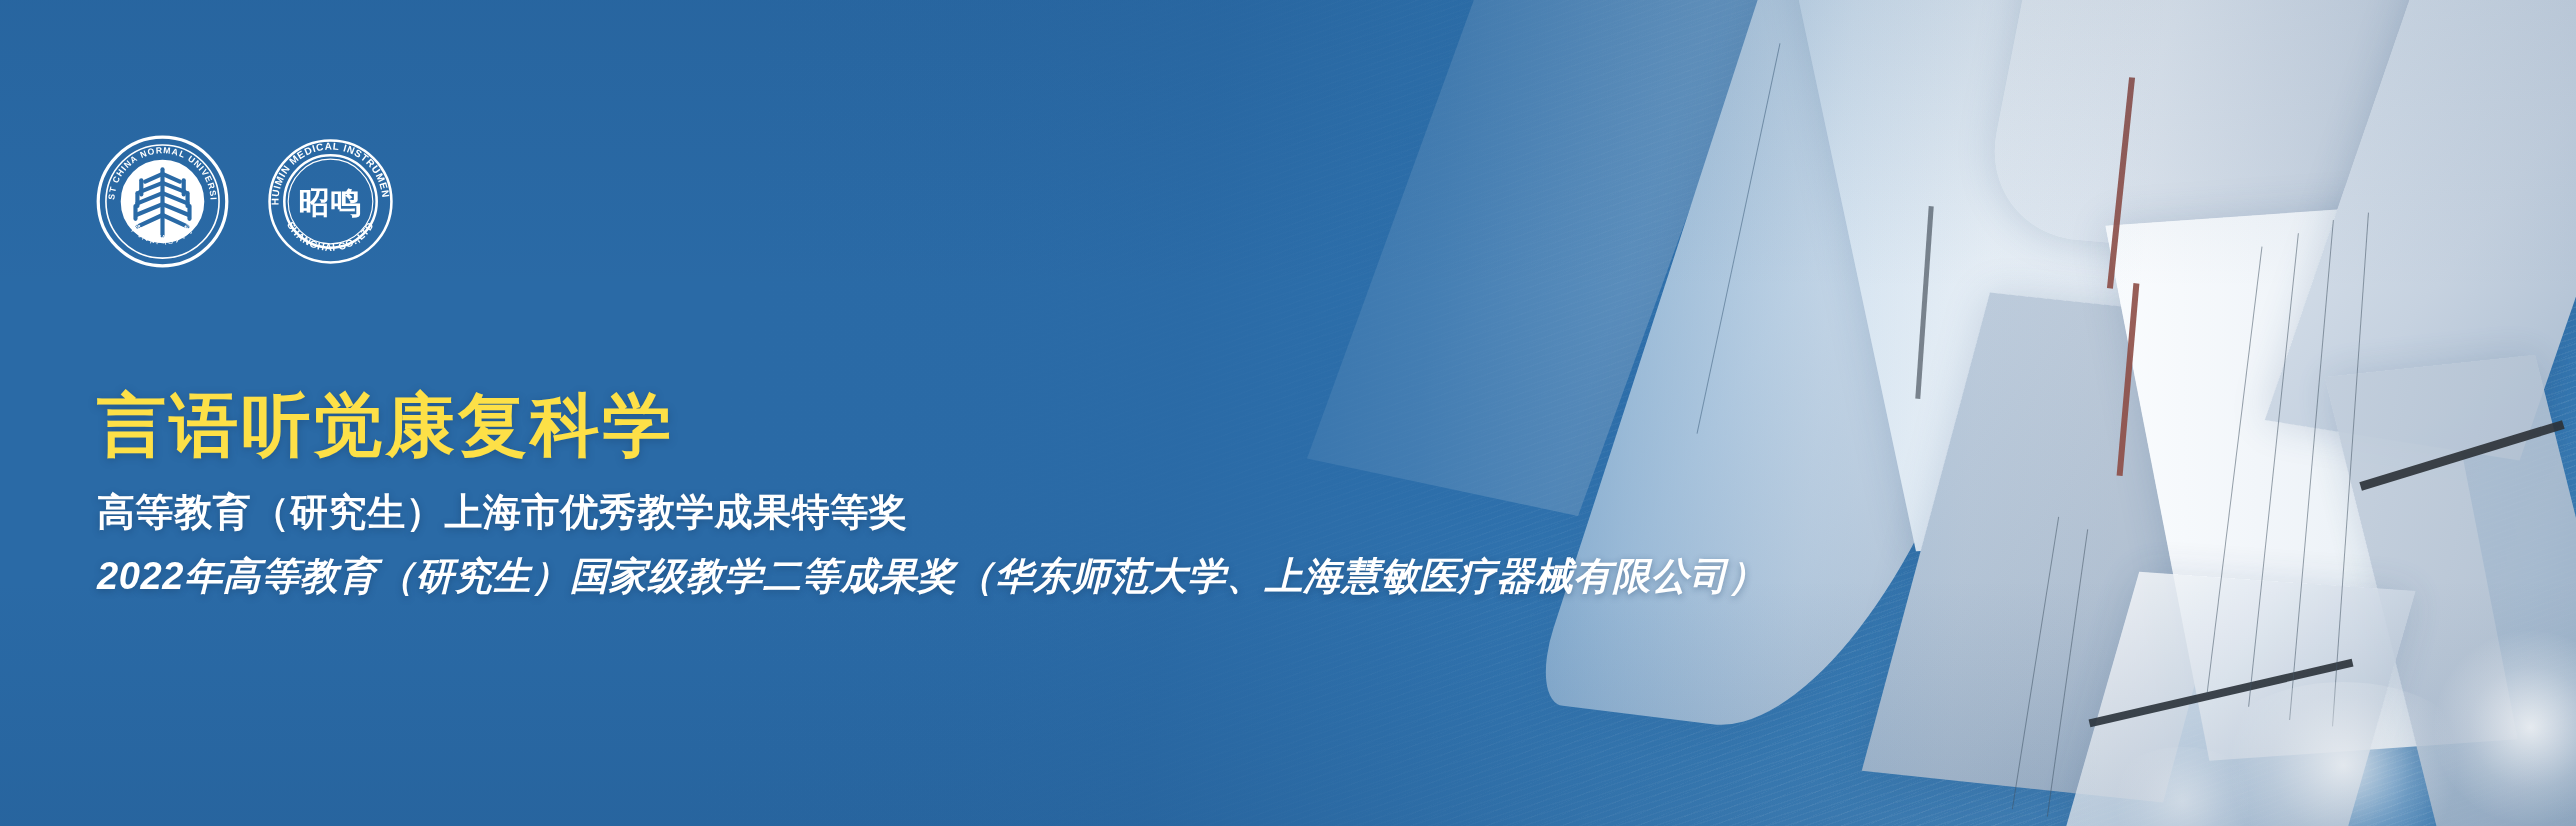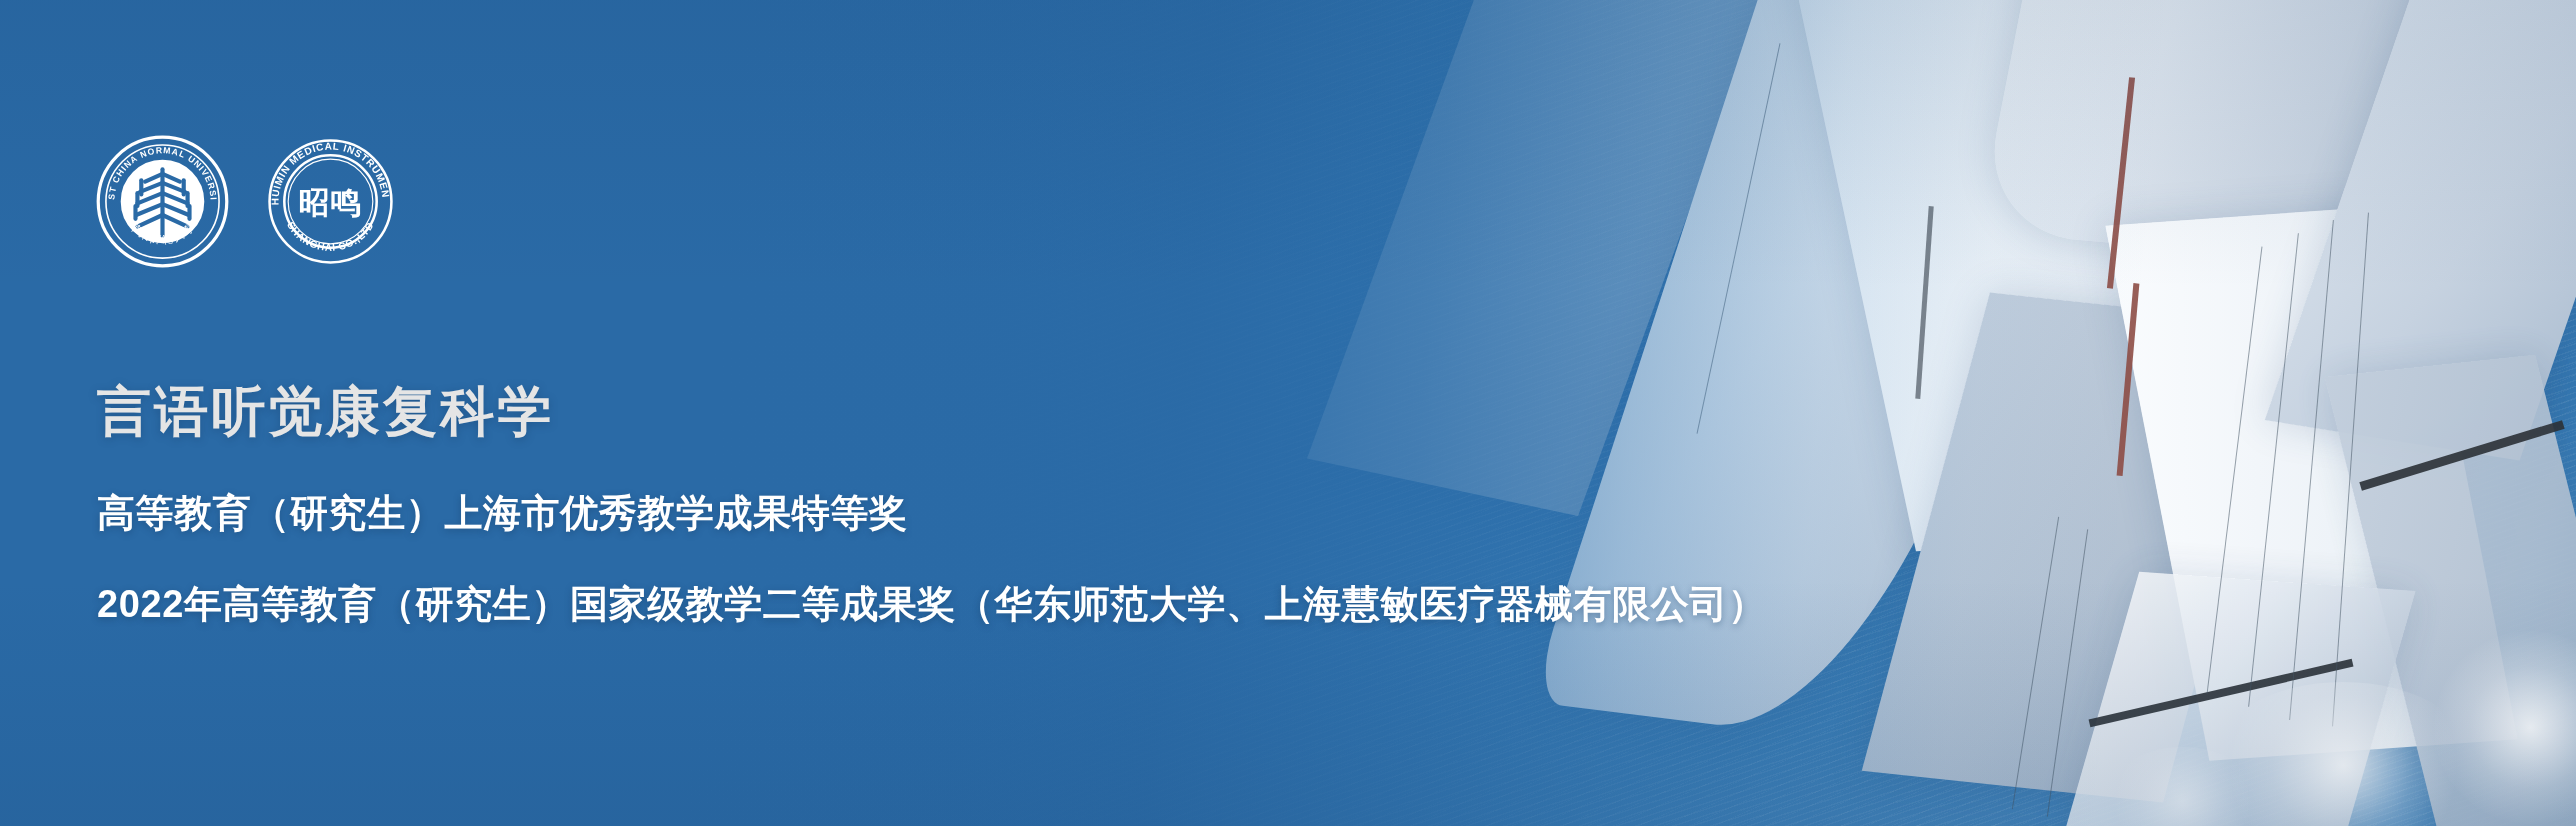--- a/index.html
+++ b/index.html
@@ -110,40 +110,39 @@
   .logo{ display:block; }
 
   .titles{
     position:absolute;
     left:97px;
     top:380px;
     width:1738px;
   }
 
   .title-line{
-    color:#e5e5e5;
-    font-size:54px;
+    color:#fde047;
+    font-size:69px;
     line-height:1.33;
     font-weight:bold;
     letter-spacing:3.2px;
     text-shadow:0 1.9px 9px rgba(18,52,92,.35);
     white-space:nowrap;
-    font-family:Liberation Mono, monospace;
   }
 
   .sub-line{
     color:#ffffff;
     font-size:38px;
     font-weight:bold;
     letter-spacing:0.6px;
     white-space:nowrap;
     text-shadow:0 1.9px 7.7px rgba(18,52,92,.40);
   }
-  .sub-1{ margin-top:36px; }
-  .sub-2{ margin-top:40px; }
+  .sub-1{ margin-top:15px; }
+  .sub-2{ margin-top:13px;font-style:italic; }
 </style>
 </head>
 <body>
 
 <div class="banner">
 
   <div class="photo">
     <div class="ripples"></div>
     <div class="ripples2"></div>
 

